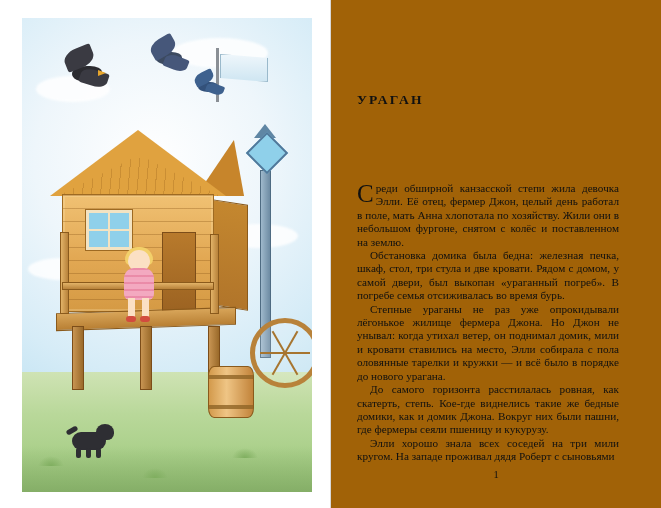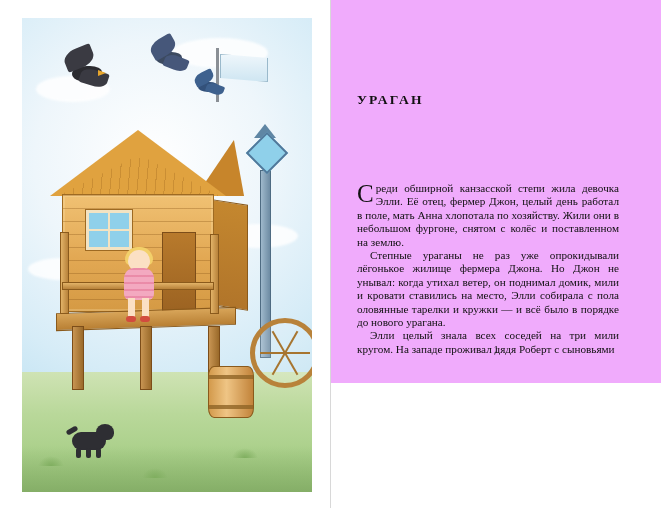--- a/index.html
+++ b/index.html
@@ -24,22 +24,22 @@
     box-sizing: border-box;
   }
   .page-left {
     width: 331px;
     height: 508px;
     background: #ffffff;
     position: relative;
   }
   .page-right {
     width: 330px;
-    height: 383px;
-    background: #f0abfc;
+    height: 508px;
+    background: #a16207;
     position: relative;
   }
   .gutter {
     position: absolute;
     left: 330px;
     top: 0;
     width: 1px;
     height: 508px;
     background: #d8d8d8;
   }
@@ -603,19 +603,21 @@
     </div>
   </div>
 
   <div class="gutter"></div>
 
   <div class="page page-right">
     <div class="text-col">
       <h1 class="chapter-title">УРАГАН</h1>
 
       <p class="body first"><span class="dropcap">С</span><span>реди обширной канзасской степи жила девочка Элли. Её отец, фермер Джон, целый день работал в поле, мать Анна хлопотала по хозяйству. Жили они в небольшом фургоне, снятом с колёс и поставленном на землю.</span></p>
+      <p class="body">Обстановка домика была бедна: железная печка, шкаф, стол, три стула и две кровати. Рядом с домом, у самой двери, был выкопан «ураганный погреб». В погребе семья отсиживалась во время бурь.</p>
       <p class="body">Степные ураганы не раз уже опрокидывали лёгонькое жилище фермера Джона. Но Джон не унывал: когда утихал ветер, он поднимал домик, мили и кровати ставились на место, Элли собирала с пола оловянные тарелки и кружки — и всё было в порядке до нового урагана.</p>
-      <p class="body">Элли целый знала всех соседей на три мили кругом. На западе проживал дядя Роберт с сыновьями</p>
+      <p class="body">До самого горизонта расстилалась ровная, как скатерть, степь. Кое-где виднелись такие же бедные домики, как и домик Джона. Вокруг них были пашни, где фермеры сеяли пшеницу и кукурузу.</p>
+      <p class="body">Элли хорошо знала всех соседей на три мили кругом. На западе проживал дядя Роберт с сыновьями</p>
     </div>
     <div class="folio">1</div>
   </div>
 
 </div>
 
 </body></html>

